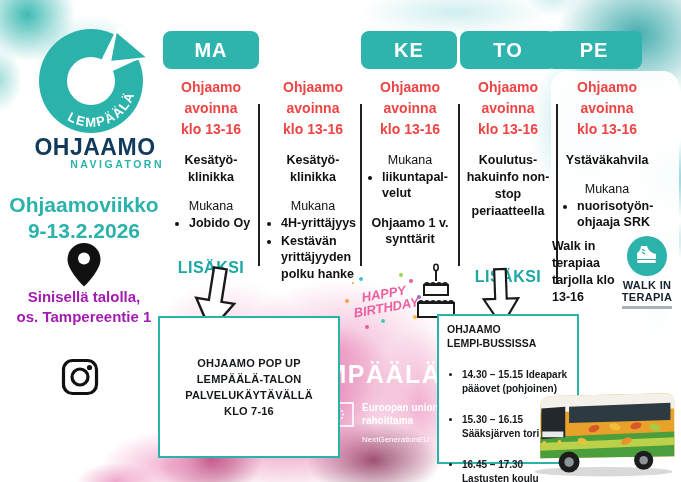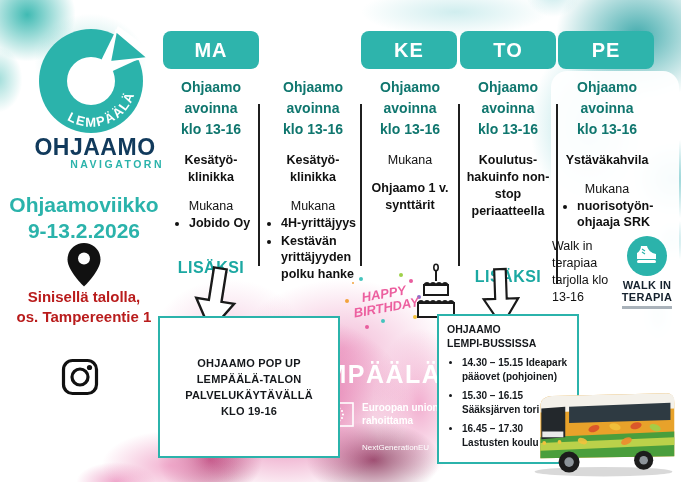--- a/index.html
+++ b/index.html
@@ -46,35 +46,35 @@
   
   .logo-wrap{position:absolute;left:36px;top:18px;width:120px;height:120px;z-index:2;}
   .brand-title{position:absolute;left:26px;top:134px;width:138px;text-align:center;
     color:#113a5c;font-size:23px;font-weight:900;letter-spacing:.5px;z-index:2;}
   .brand-sub{position:absolute;left:26px;top:158px;width:138px;text-align:right;
     color:#2bb3ab;font-size:10.5px;font-weight:800;letter-spacing:2.5px;z-index:2;}
   .week-title{position:absolute;left:0;top:192px;width:168px;text-align:center;
     color:#2bb3ab;font-size:21px;font-weight:800;line-height:1.25;z-index:2;}
   .pin{position:absolute;left:66px;top:242px;z-index:2;}
   .loc-text{position:absolute;left:0;top:287px;width:168px;text-align:center;
-    color:#b91c1c;font-size:15px;font-weight:800;line-height:1.35;z-index:2;}
+    color:#a21caf;font-size:15px;font-weight:800;line-height:1.35;z-index:2;}
   .ig{position:absolute;left:61px;top:358px;z-index:2;}
   .info-text{position:absolute;left:0;top:402px;width:168px;text-align:center;
     color:#101417;font-size:15px;font-weight:800;line-height:1.35;z-index:2;}
 
   
   .daybtn{position:absolute;top:31px;width:96px;height:38px;background:#2eb4ac;
     border-radius:8px;color:#fff;font-size:20px;font-weight:800;letter-spacing:1px;
     display:flex;align-items:center;justify-content:center;z-index:2;}
-  .d0{left:163px;} .d1{left:265px;} .d2{left:361px;} .d3{left:460px;} .d4{left:558px;}
+  .d0{left:163px;} .d1{left:265px;} .d2{left:361px;} .d3{left:460px;} .d4{left:546px;}
 
   
   .col{position:absolute;top:77px;width:104px;text-align:center;z-index:2;color:#111;}
   .c0{left:159px;} .c1{left:261px;} .c2{left:358px;} .c3{left:456px;} .c4{left:555px;}
-  .open{color:#0f766e;font-weight:800;font-size:14px;line-height:1.5;width:72px;margin:0 auto;}
+  .open{color:#ef4444;font-weight:800;font-size:14px;line-height:1.5;width:72px;margin:0 auto;}
   .activity{margin:12px auto 0;font-weight:bold;font-size:12.5px;line-height:1.35;max-width:88px;}
   .mukana{margin-top:13px;font-weight:normal;font-size:12.5px;}
   ul.bullets{margin:2px 0 0 6px;padding-left:14px;text-align:left;
     font-weight:bold;font-size:12.5px;line-height:1.3;}
   ul.bullets li{margin-top:2px;}
   .lisaksi{color:#1ba8a2;font-weight:800;font-size:16px;letter-spacing:.5px;}
   .extra{margin-top:13px;font-weight:bold;font-size:12.5px;line-height:1.35;}
   .vline{position:absolute;top:104px;height:162px;width:2px;background:#1f1f1f;z-index:2;}
   .v0{left:258px;} .v1{left:360px;} .v2{left:458px;} .v3{left:556px;height:180px;}
 
@@ -86,50 +86,50 @@
   
   .popup-box{position:absolute;left:158px;top:316px;width:178px;height:138px;
     background:#fff;border:2.5px solid #2bb3ab;z-index:3;display:flex;flex-direction:column;
     align-items:center;justify-content:center;gap:4px;
     font-size:11px;font-weight:800;color:#15181c;letter-spacing:.2px;text-align:center;}
   .bus-box{position:absolute;left:437px;top:314px;width:126px;height:133px;
     background:#fff;border:2.5px solid #2bb3ab;z-index:3;padding:7px 4px 6px 8px;box-sizing:content-box;
     color:#15181c;}
   .bus-box .t{font-size:10.5px;font-weight:800;line-height:1.3;}
   .bus-box ul{margin:6px 0 0 2px;padding-left:13px;}
-  .bus-box li{font-size:10px;font-weight:bold;line-height:1.35;margin-top:6px;}
+  .bus-box li{font-size:10px;font-weight:bold;line-height:1.35;margin-top:18px;}
 
   
   .bday{position:absolute;left:348px;top:287px;width:74px;transform:rotate(-10deg);
     color:#ec5f9f;font-size:13px;font-weight:900;font-style:italic;line-height:1.05;
     text-align:center;z-index:2;}
   .confetti{position:absolute;left:352px;top:282px;width:2px;height:2px;border-radius:50%;
     z-index:2;background:#f2a33c;
     box-shadow:8px -4px 0 1px #45c4bd, 58px -2px 0 1px #e85d9d, 66px 14px 0 1px #8e6fc7,
       -6px 18px 0 1px #f2a33c, 30px 38px 0 1px #45c4bd, 62px 34px 0 1px #f2c23c,
       14px 44px 0 1px #e85d9d, 48px -8px 0 1px #9fd14a;}
   .cake{position:absolute;left:414px;top:263px;z-index:2;}
 
   
   .walkin-extra{position:absolute;left:552px;top:238px;width:66px;text-align:left;
-    font-size:12.5px;font-weight:normal;color:#111;line-height:1.35;z-index:2;}
+    font-size:12.5px;font-weight:bold;color:#111;line-height:1.35;z-index:2;}
   .walkin-logo{position:absolute;left:616px;top:236px;width:62px;text-align:center;z-index:2;}
   .walkin-circle{width:40px;height:40px;border-radius:50%;background:#2bb3ab;margin:0 auto;
     display:flex;align-items:center;justify-content:center;}
   .walkin-label{margin-top:3px;font-size:11px;font-weight:900;color:#16222e;line-height:1.1;
     letter-spacing:.3px;}
   .walkin-tagline{width:50px;height:3px;background:#a9b2ba;margin:3px auto 0;}
 
   
   .muni-logo{position:absolute;left:288px;top:360px;width:156px;color:#fff;
     font-size:25px;font-weight:800;letter-spacing:1.5px;z-index:2;text-align:center;}
   .eu{position:absolute;left:318px;top:402px;display:flex;gap:8px;z-index:2;align-items:flex-start;}
   .eu-text{color:#fff;}
   .eu-text .l{font-size:10px;font-weight:800;line-height:1.25;}
-  .eu-text .s{font-size:8px;font-weight:400;margin-top:16px;}
+  .eu-text .s{font-size:8px;font-weight:400;margin-top:8px;}
 
   
   .bus{position:absolute;left:527px;top:383px;z-index:4;}
 </style>
 </head>
 <body>
 
 <div class="canvas">
 
   <div class="wc wc-topleft"></div>
@@ -207,20 +207,23 @@
     <div class="mukana">Mukana</div>
     <ul class="bullets">
       <li>4H-yrittäjyys</li>
       <li>Kestävän yrittäjyyden polku hanke</li>
     </ul>
   </div>
 
   <div class="col c2">
     <div class="open">Ohjaamo avoinna klo 13-16</div>
     <div class="mukana">Mukana</div>
+    <ul class="bullets" style="margin-left:10px;max-width:86px;">
+      <li>liikuntapal-velut</li>
+    </ul>
     <div class="extra" style="max-width:92px;margin-left:auto;margin-right:auto;">Ohjaamo 1 v. synttärit</div>
   </div>
 
   <div class="col c3">
     <div class="open">Ohjaamo avoinna klo 13-16</div>
     <div class="activity" style="max-width:92px;">Koulutus-hakuinfo non-stop periaatteella</div>
     <div class="lisaksi" style="margin-top:48px;">LISÄKSI</div>
   </div>
 
   <div class="col c4">
@@ -272,21 +275,21 @@
       <rect x="10" y="22" width="24" height="10" fill="#ffffff" stroke="#1a1a1a" stroke-width="2"></rect>
       <path d="M4 40 q3 -4 6 0 q3 -4 6 0 q3 -4 6 0 q3 -4 6 0 q3 -4 6 0 q3 -4 6 0" fill="#ffffff" stroke="#1a1a1a" stroke-width="2"></path>
       <rect x="4" y="40" width="36" height="14" fill="#ffffff" stroke="#1a1a1a" stroke-width="2"></rect>
     </svg>
   </div>
 
   <div class="popup-box">
     <div>OHJAAMO POP UP</div>
     <div>LEMPÄÄLÄ-TALON</div>
     <div>PALVELUKÄYTÄVÄLLÄ</div>
-    <div>KLO 19-16</div>
+    <div>KLO 7-16</div>
   </div>
 
   <div class="bus-box">
     <div class="t">
       <div>OHJAAMO</div>
       <div>LEMPI-BUSSISSA</div>
     </div>
     <ul>
       <li>14.30 – 15.15 Ideapark pääovet (pohjoinen)</li>
       <li>15.30 – 16.15 Sääksjärven tori</li>

